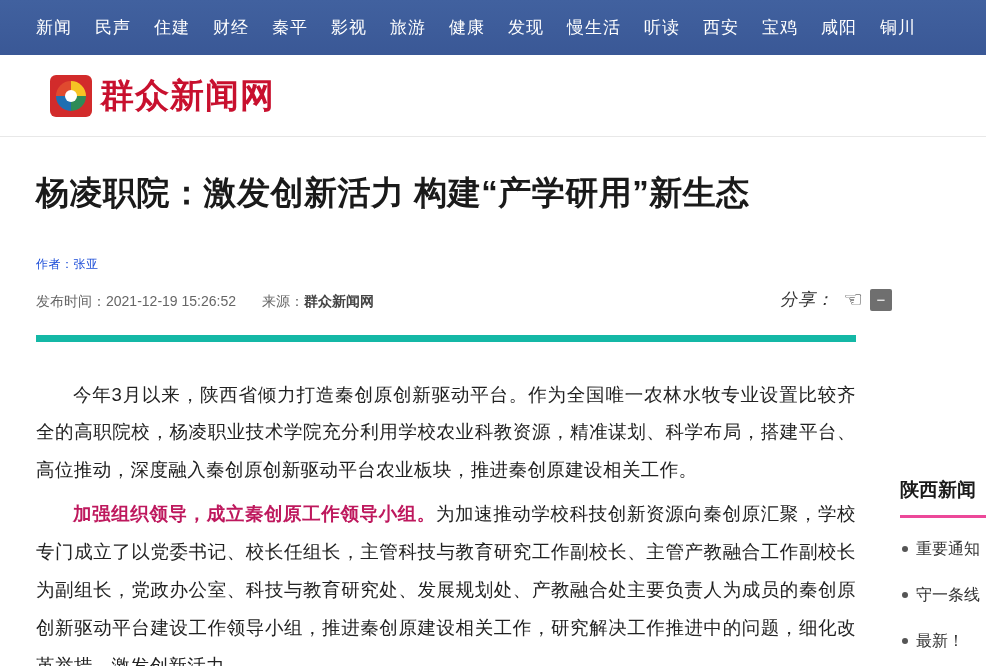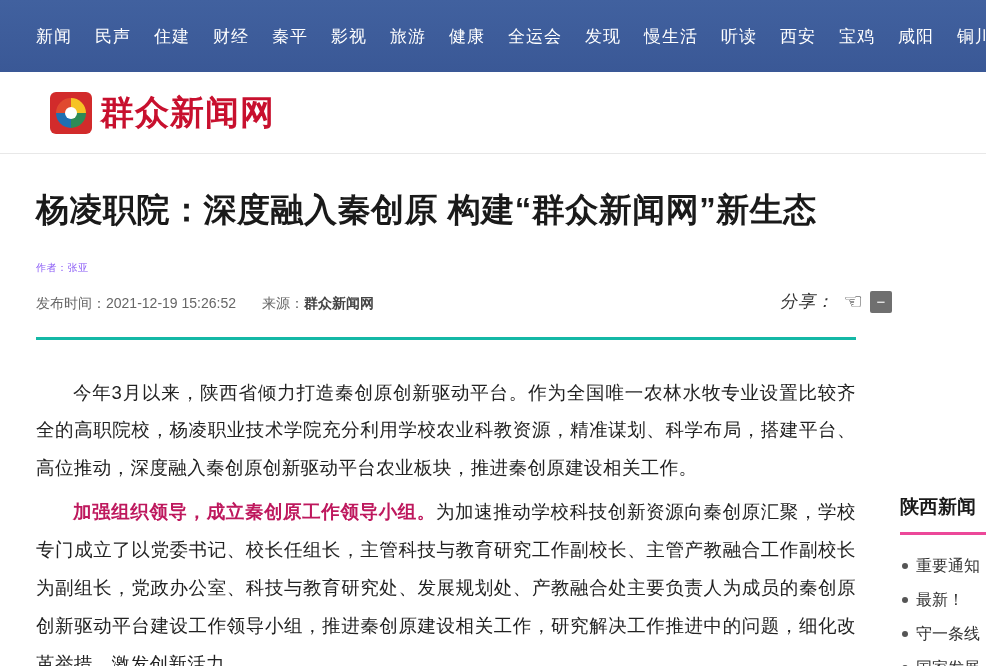--- a/index.html
+++ b/index.html
@@ -10,21 +10,21 @@
     width: 986px;
     height: 666px;
     overflow: hidden;
     background: #ffffff;
     font-family: "Liberation Sans", sans-serif;
     color: #222;
   }
 
   
   .topnav {
-    height: 72px;
+    height: 55px;
     background: #3a5a9c;
     background: linear-gradient(180deg, #41619f 0%, #3a5896 100%);
     display: flex;
     align-items: center;
     padding-left: 36px;
     box-sizing: border-box;
     overflow: hidden;
   }
   .topnav .nav-item {
     color: #ffffff;
@@ -97,32 +97,32 @@
   }
   .headline {
     font-size: 33px;
     font-weight: bold;
     color: #1a1a1a;
     line-height: 1.35;
     margin: 34px 0 0 0;
     letter-spacing: 0.5px;
   }
   .author {
-    font-size: 10px;
-    color: #8b5cf6;
-    margin-top: 28px;
+    font-size: 12px;
+    color: #1d4ed8;
+    margin-top: 40px;
     letter-spacing: 0.5px;
   }
   .metarow {
     margin-top: 20px;
     display: flex;
     align-items: center;
     font-size: 14px;
     color: #666;
-    border-bottom: 3px solid #14b8a6;
+    border-bottom: 7px solid #14b8a6;
     padding-bottom: 24px;
     position: relative;
   }
   .meta-time { margin-right: 26px; }
   .meta-source { }
   .meta-source b { color: #444; font-weight: bold; }
   .share {
     position: absolute;
     right: -36px;
     top: -6px;
@@ -190,20 +190,21 @@
     padding: 0;
   }
   .side-list li {
     font-size: 16px;
     color: #333;
     line-height: 34px;
     white-space: nowrap;
     position: relative;
     padding-left: 16px;
     cursor: pointer;
+    margin-top: 12px;
   }
   .side-list li::before {
     content: "";
     position: absolute;
     left: 2px;
     top: 14px;
     width: 6px; height: 6px;
     border-radius: 50%;
     background: #555;
   }
@@ -213,21 +214,20 @@
 
 <div class="topnav">
   <span class="nav-item">新闻</span>
   <span class="nav-item">民声</span>
   <span class="nav-item">住建</span>
   <span class="nav-item">财经</span>
   <span class="nav-item">秦平</span>
   <span class="nav-item">影视</span>
   <span class="nav-item">旅游</span>
   <span class="nav-item">健康</span>
-  <span class="nav-item">全运会</span>
   <span class="nav-item">发现</span>
   <span class="nav-item">慢生活</span>
   <span class="nav-item">听读</span>
   <span class="nav-item">西安</span>
   <span class="nav-item">宝鸡</span>
   <span class="nav-item">咸阳</span>
   <span class="nav-item">铜川</span>
 
 </div>
 
@@ -235,21 +235,21 @@
   <div class="logo">
     <span class="logo-mark"></span>
     <span class="logo-text">群众新闻网</span>
   </div>
 </div>
 
 <div class="page">
 
   <div class="article">
 
-    <h1 class="headline">杨凌职院：深度融入秦创原 构建“群众新闻网”新生态</h1>
+    <h1 class="headline">杨凌职院：激发创新活力 构建“产学研用”新生态</h1>
 
     <div class="author">作者：张亚</div>
 
     <div class="metarow">
       <span class="meta-time">发布时间：2021-12-19 15:26:52</span>
       <span class="meta-source">
         <span>来源：</span><b>群众新闻网</b>
       </span>
 
       <div class="share">
@@ -264,20 +264,20 @@
     <div class="body-text">
       <p>今年3月以来，陕西省倾力打造秦创原创新驱动平台。作为全国唯一农林水牧专业设置比较齐全的高职院校，杨凌职业技术学院充分利用学校农业科教资源，精准谋划、科学布局，搭建平台、高位推动，深度融入秦创原创新驱动平台农业板块，推进秦创原建设相关工作。</p>
       <p><b>加强组织领导，成立秦创原工作领导小组。</b><span>为加速推动学校科技创新资源向秦创原汇聚，学校专门成立了以党委书记、校长任组长，主管科技与教育研究工作副校长、主管产教融合工作副校长为副组长，党政办公室、科技与教育研究处、发展规划处、产教融合处主要负责人为成员的秦创原创新驱动平台建设工作领导小组，推进秦创原建设相关工作，研究解决工作推进中的问题，细化改革举措，激发创新活力。</span></p>
     </div>
   </div>
 
   <div class="sidebar">
     <div class="side-title">陕西新闻</div>
     <ul class="side-list">
       <li>重要通知</li>
+      <li>守一条线</li>
       <li>最新！</li>
-      <li>守一条线</li>
       <li>国家发展</li>
 
     </ul>
   </div>
 
 </div>
 
 </body></html>

